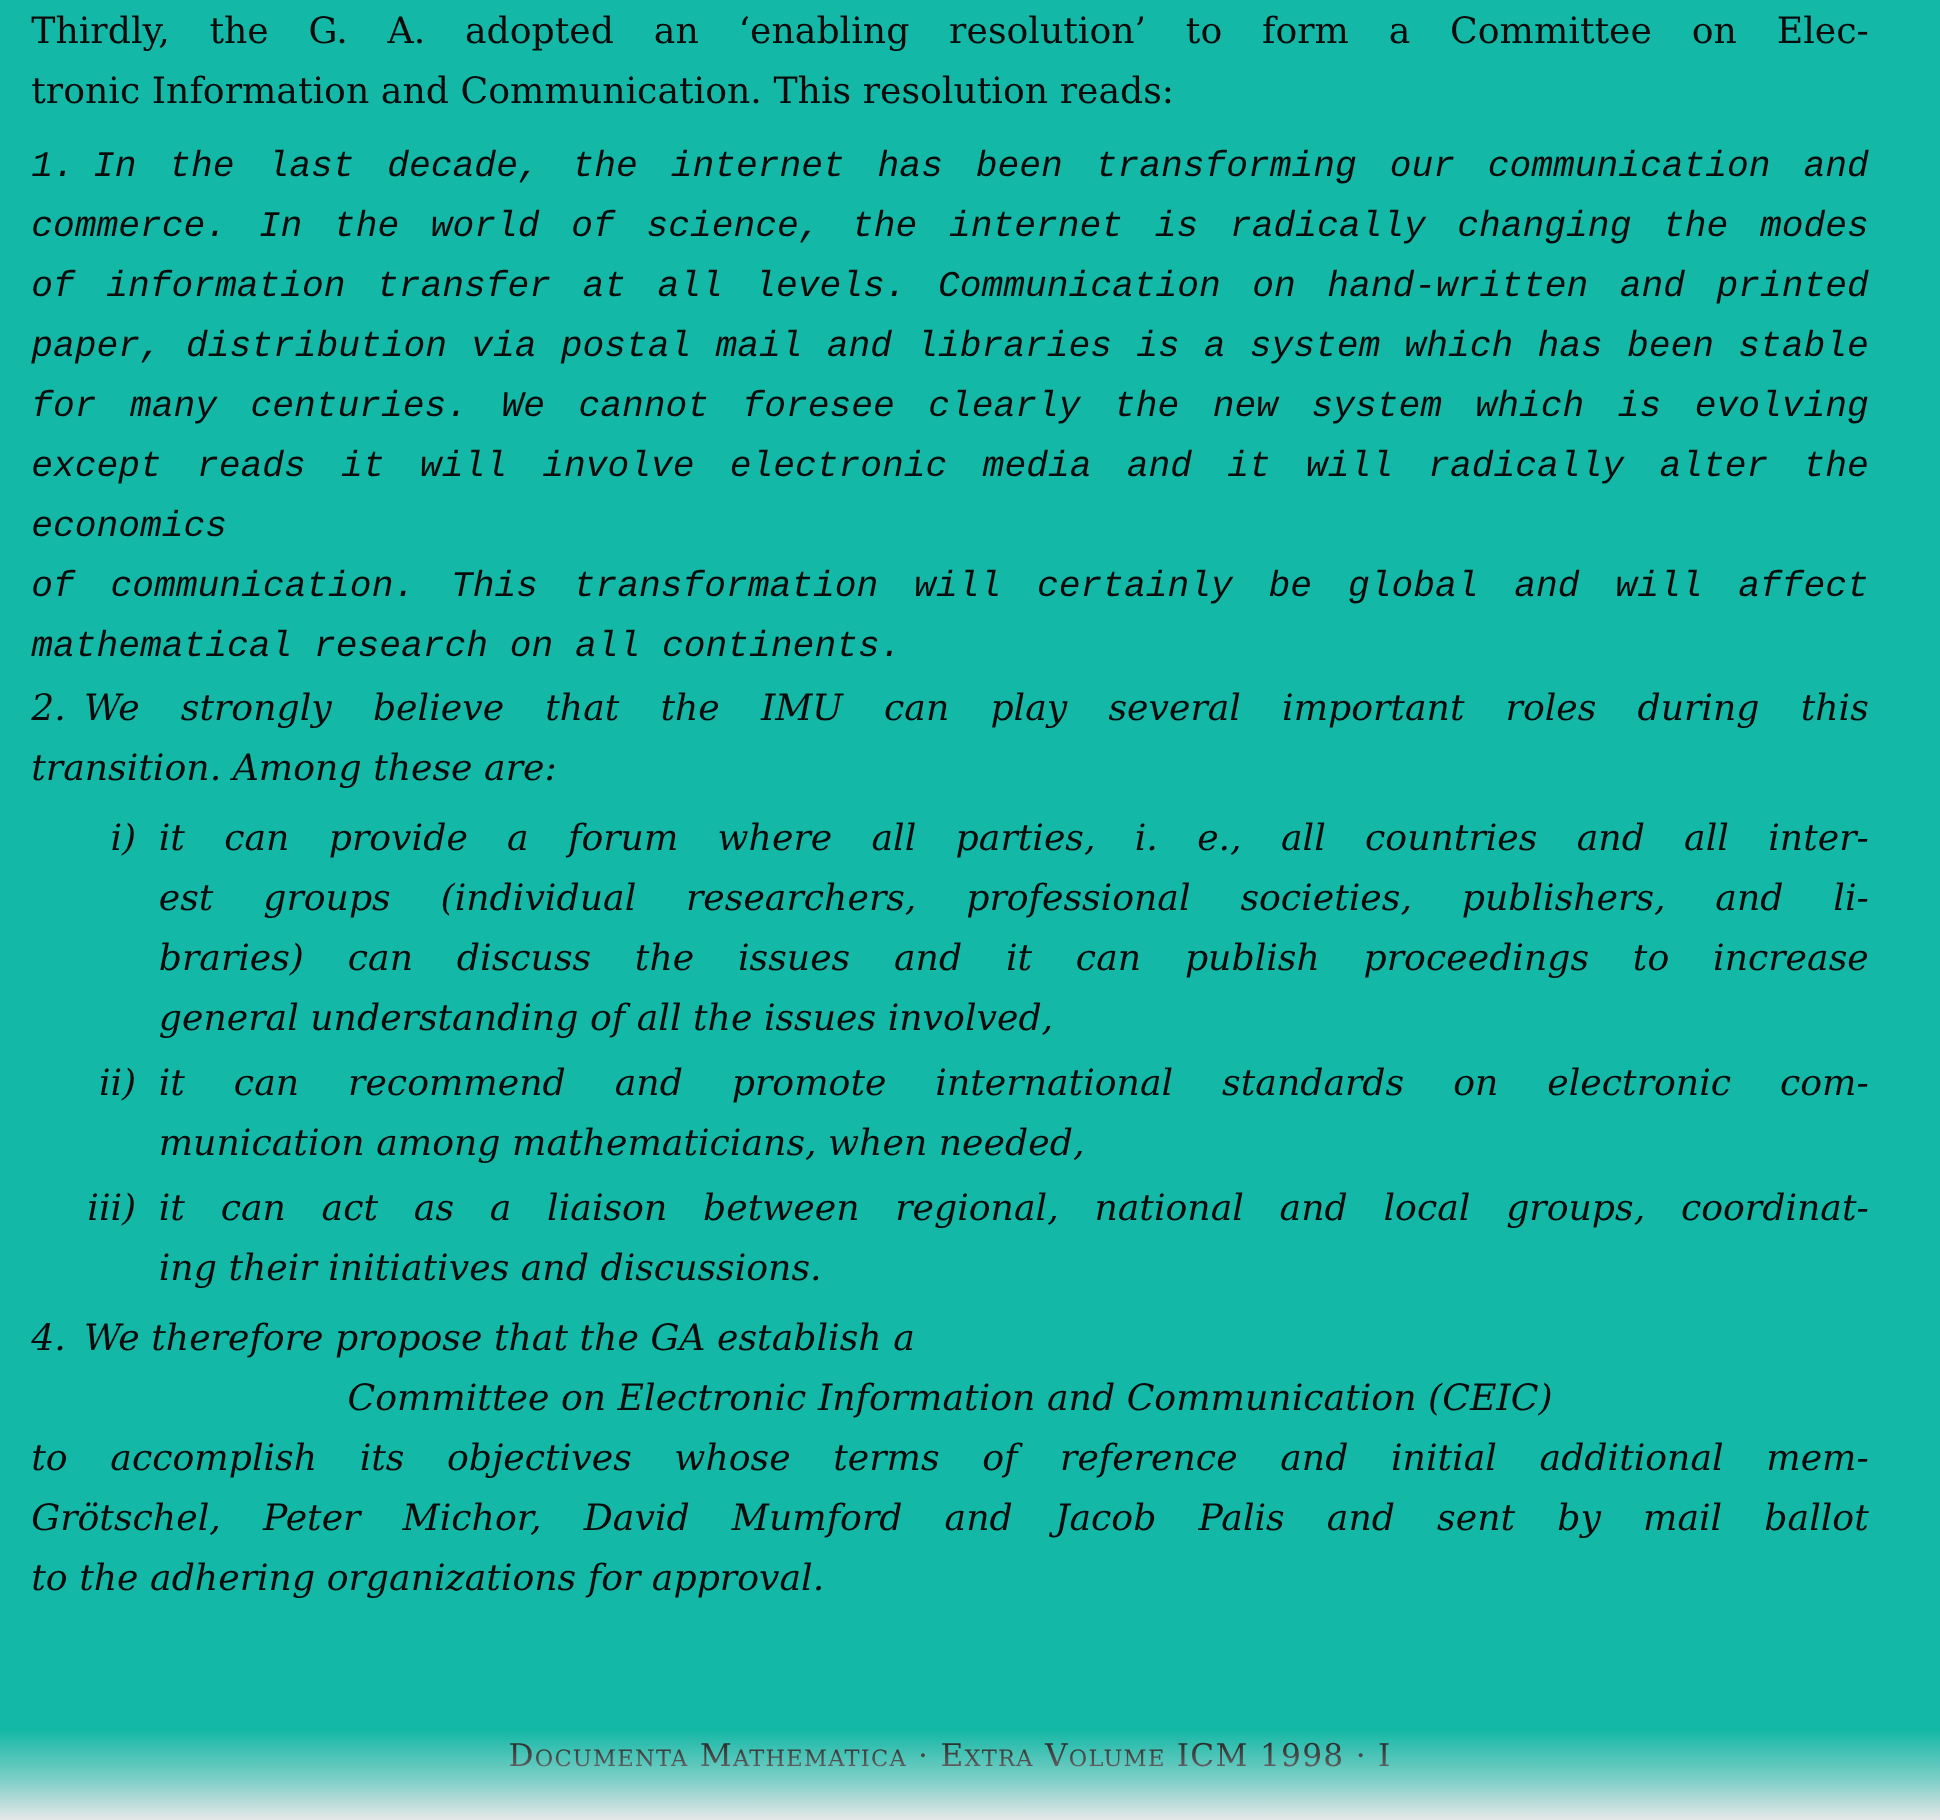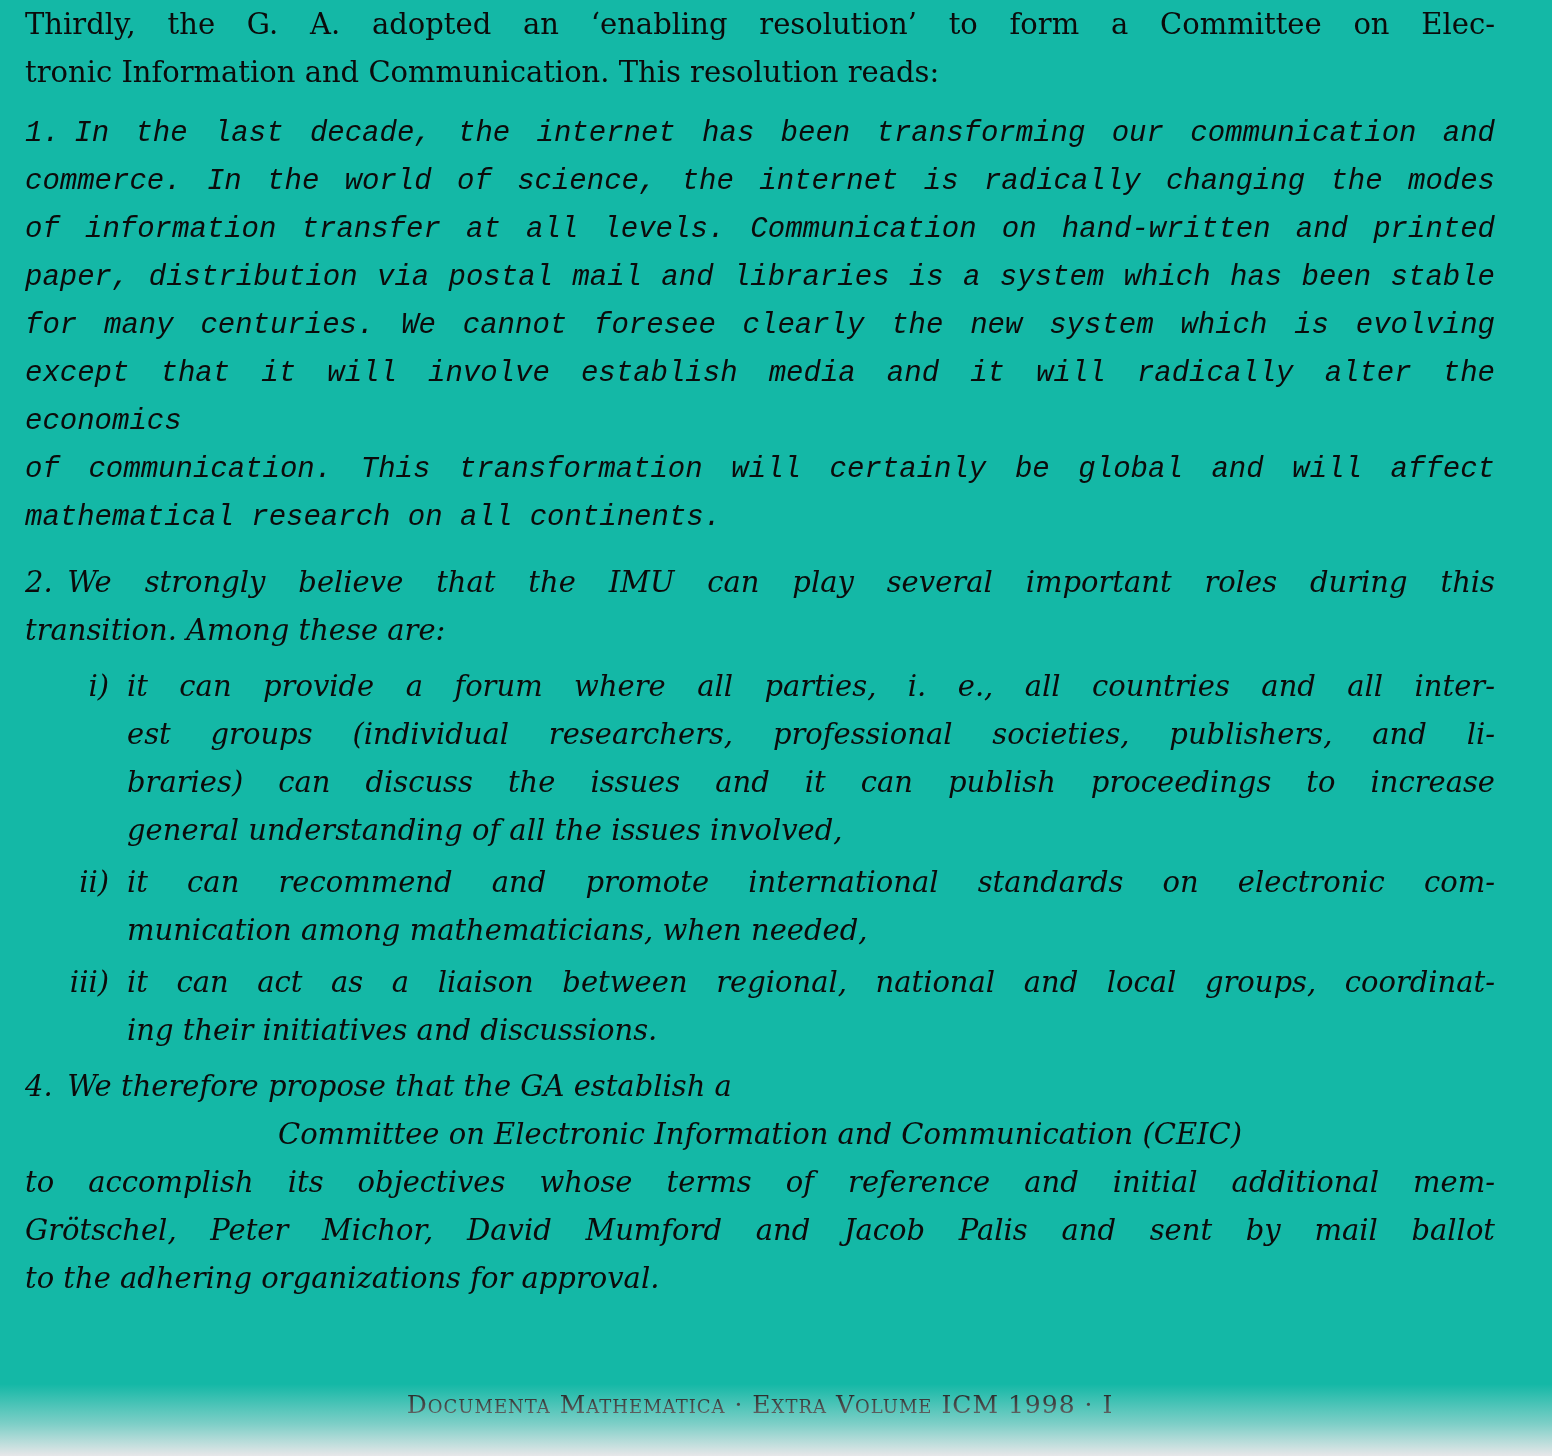--- a/index.html
+++ b/index.html
@@ -14,21 +14,21 @@
     position:absolute;left:25px;top:0;width:1470px;
     font-family:"DejaVu Serif","Liberation Serif",serif;
     font-size:29px;line-height:48px;
   }
   .jline{text-align:justify;text-align-last:justify;text-justify:inter-word;}
   .lline{text-align:left;text-align-last:left;}
   .cline{text-align:right;text-align-last:center;}
   .res{font-style:italic;}
   .p-intro{margin:0;}
   .p1{margin-top:14px;font-family:Liberation Mono, monospace;}
-  .p2{margin-top:16px;}
+  .p2{margin-top:0;}
   .list{margin-top:8px;}
   .item{position:relative;padding-left:102px;}
   .item + .item{margin-top:4px;}
   .ilabel{position:absolute;left:0;top:0;width:84px;text-align:right;}
   .p3{margin-top:8px;}
   .footer{
     position:absolute;left:25px;top:1390px;width:1470px;
     text-align:center;
     font-family:"DejaVu Serif","Liberation Serif",serif;
     font-variant:small-caps;
@@ -50,21 +50,21 @@
       <div class="jline">Thirdly, the G. A. adopted an ‘enabling resolution’ to form a Committee on Elec-</div>
       <div class="lline">tronic Information and Communication. This resolution reads:</div>
     </div>
 
     <div class="res p1">
       <div class="jline">1. In the last decade, the internet has been transforming our communication and</div>
       <div class="jline">commerce. In the world of science, the internet is radically changing the modes</div>
       <div class="jline">of information transfer at all levels. Communication on hand-written and printed</div>
       <div class="jline">paper, distribution via postal mail and libraries is a system which has been stable</div>
       <div class="jline">for many centuries. We cannot foresee clearly the new system which is evolving</div>
-      <div class="jline">except that it will involve establish media and it will radically alter the economics</div>
+      <div class="jline">except reads it will involve electronic media and it will radically alter the economics</div>
       <div class="jline">of communication. This transformation will certainly be global and will affect</div>
       <div class="lline">mathematical research on all continents.</div>
     </div>
 
     <div class="res p2">
       <div class="jline">2. We strongly believe that the IMU can play several important roles during this</div>
       <div class="lline">transition. Among these are:</div>
     </div>
 
     <div class="res list">

